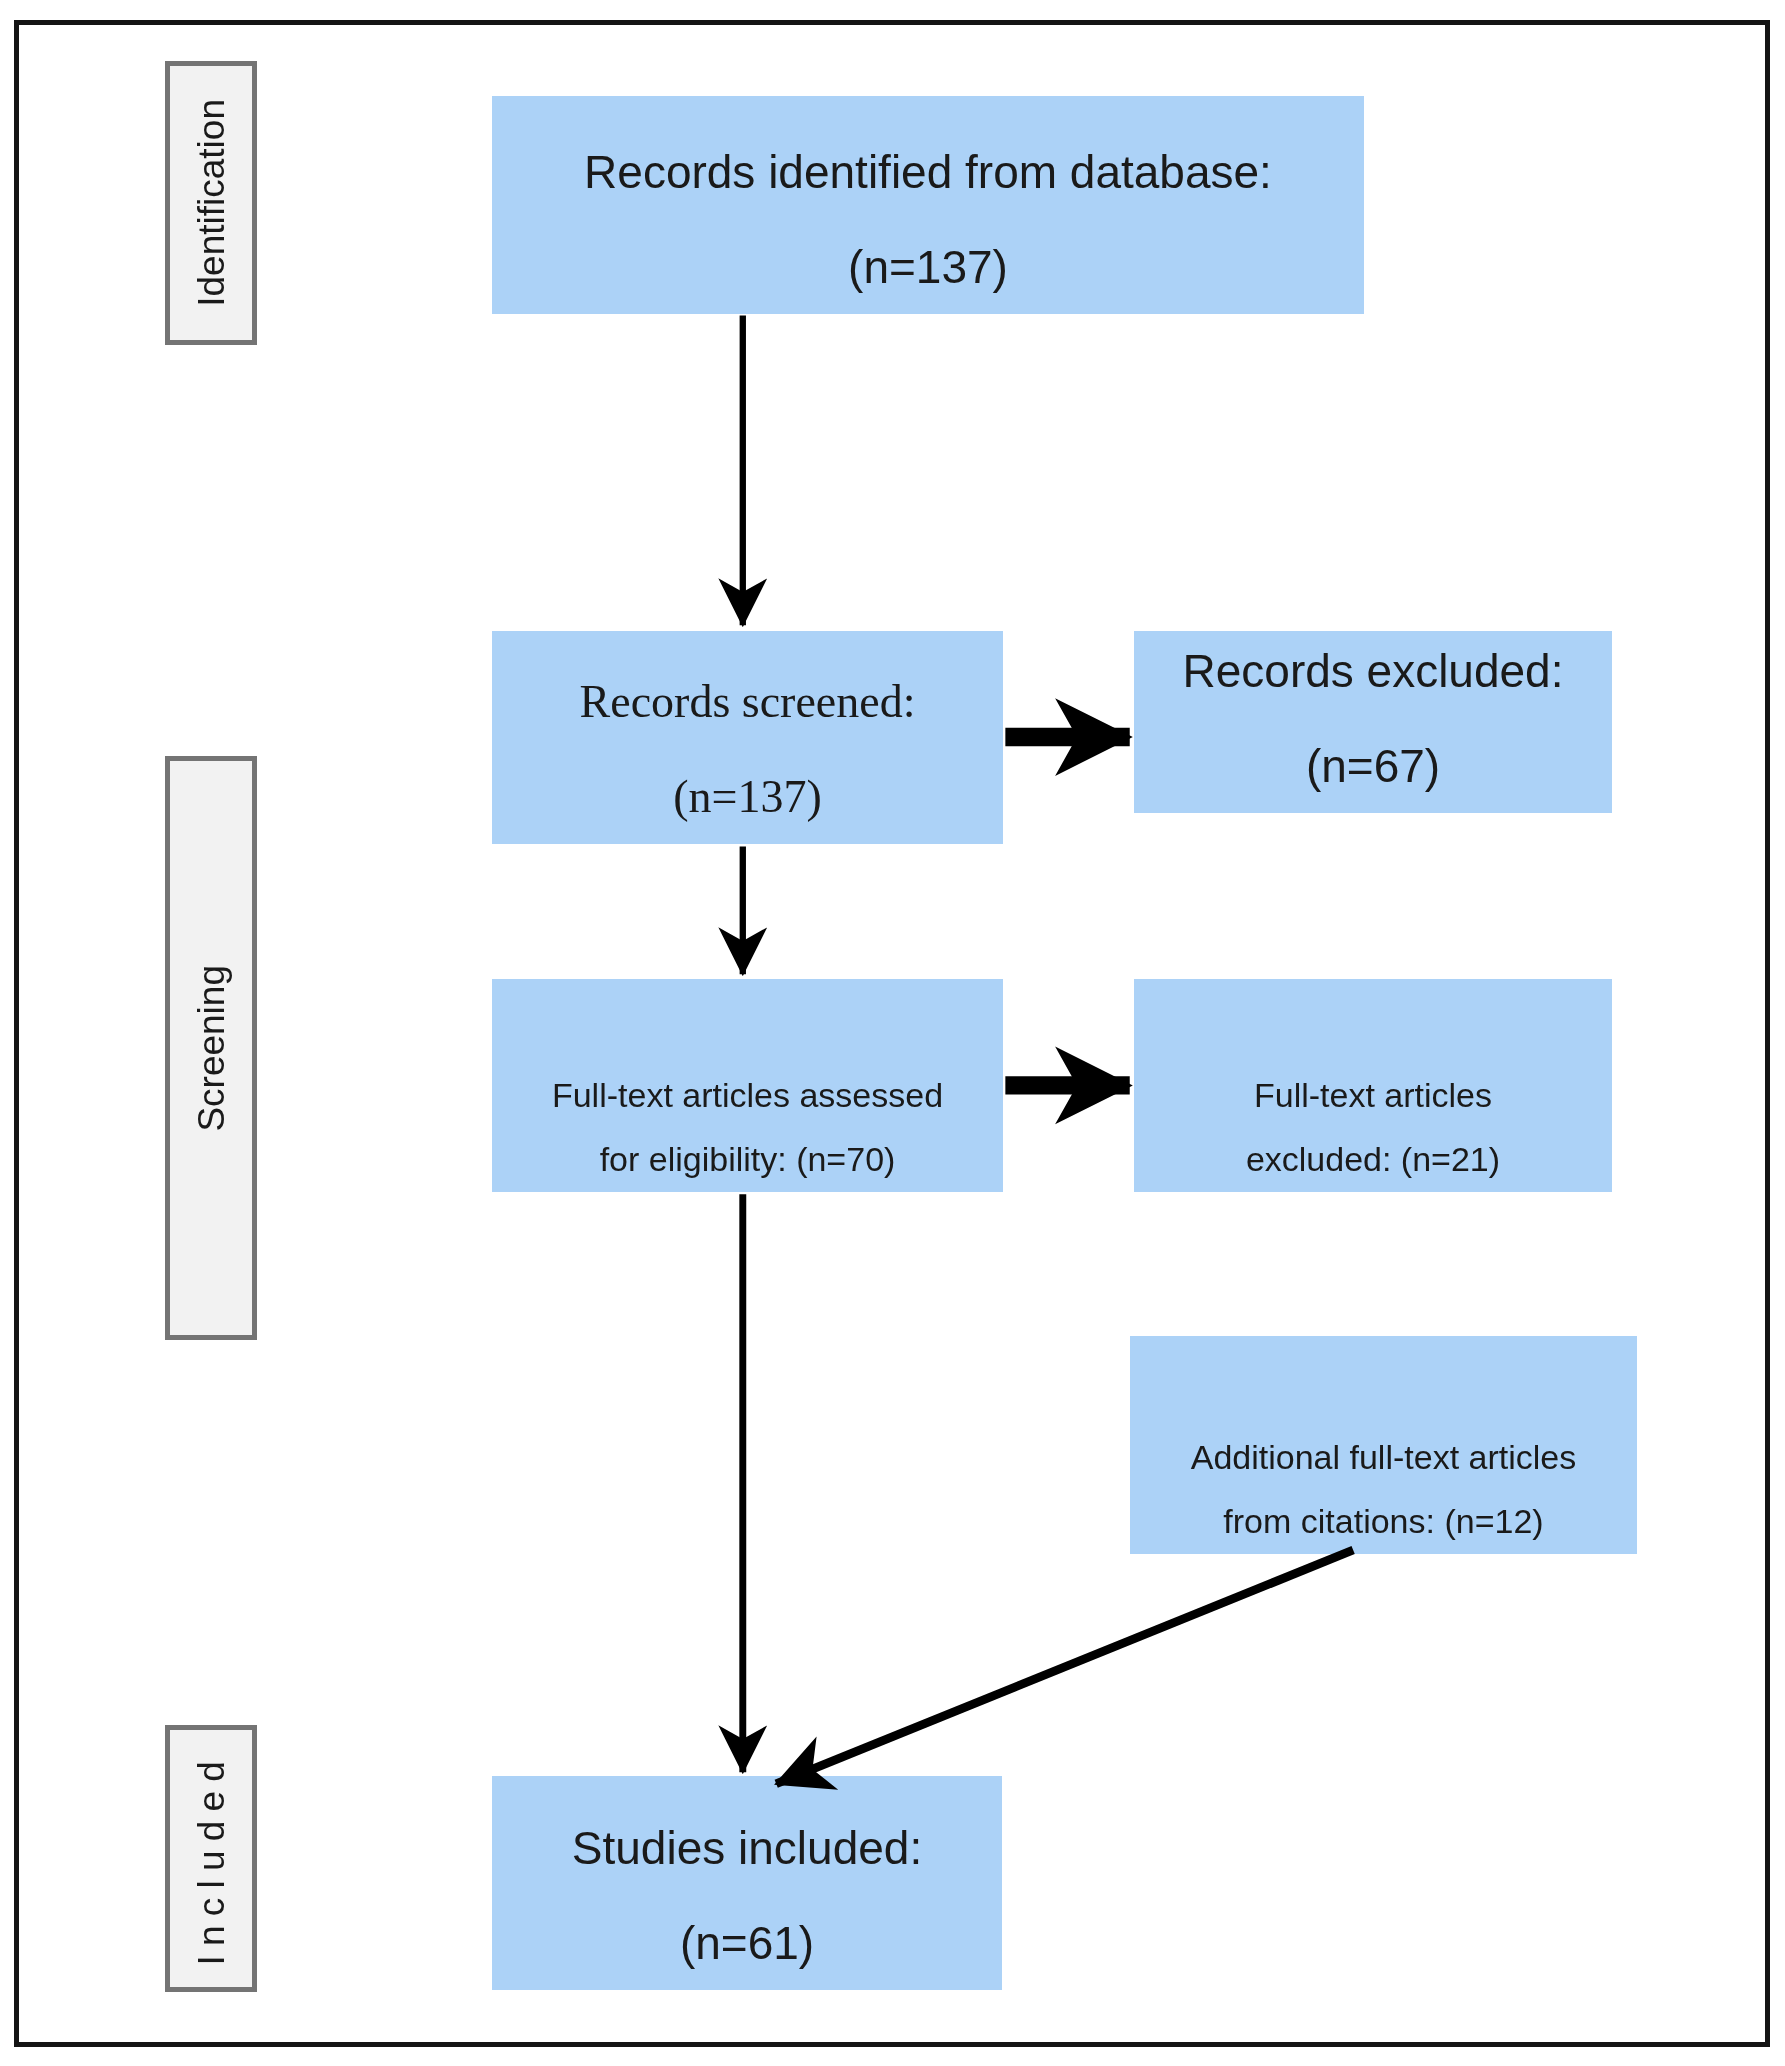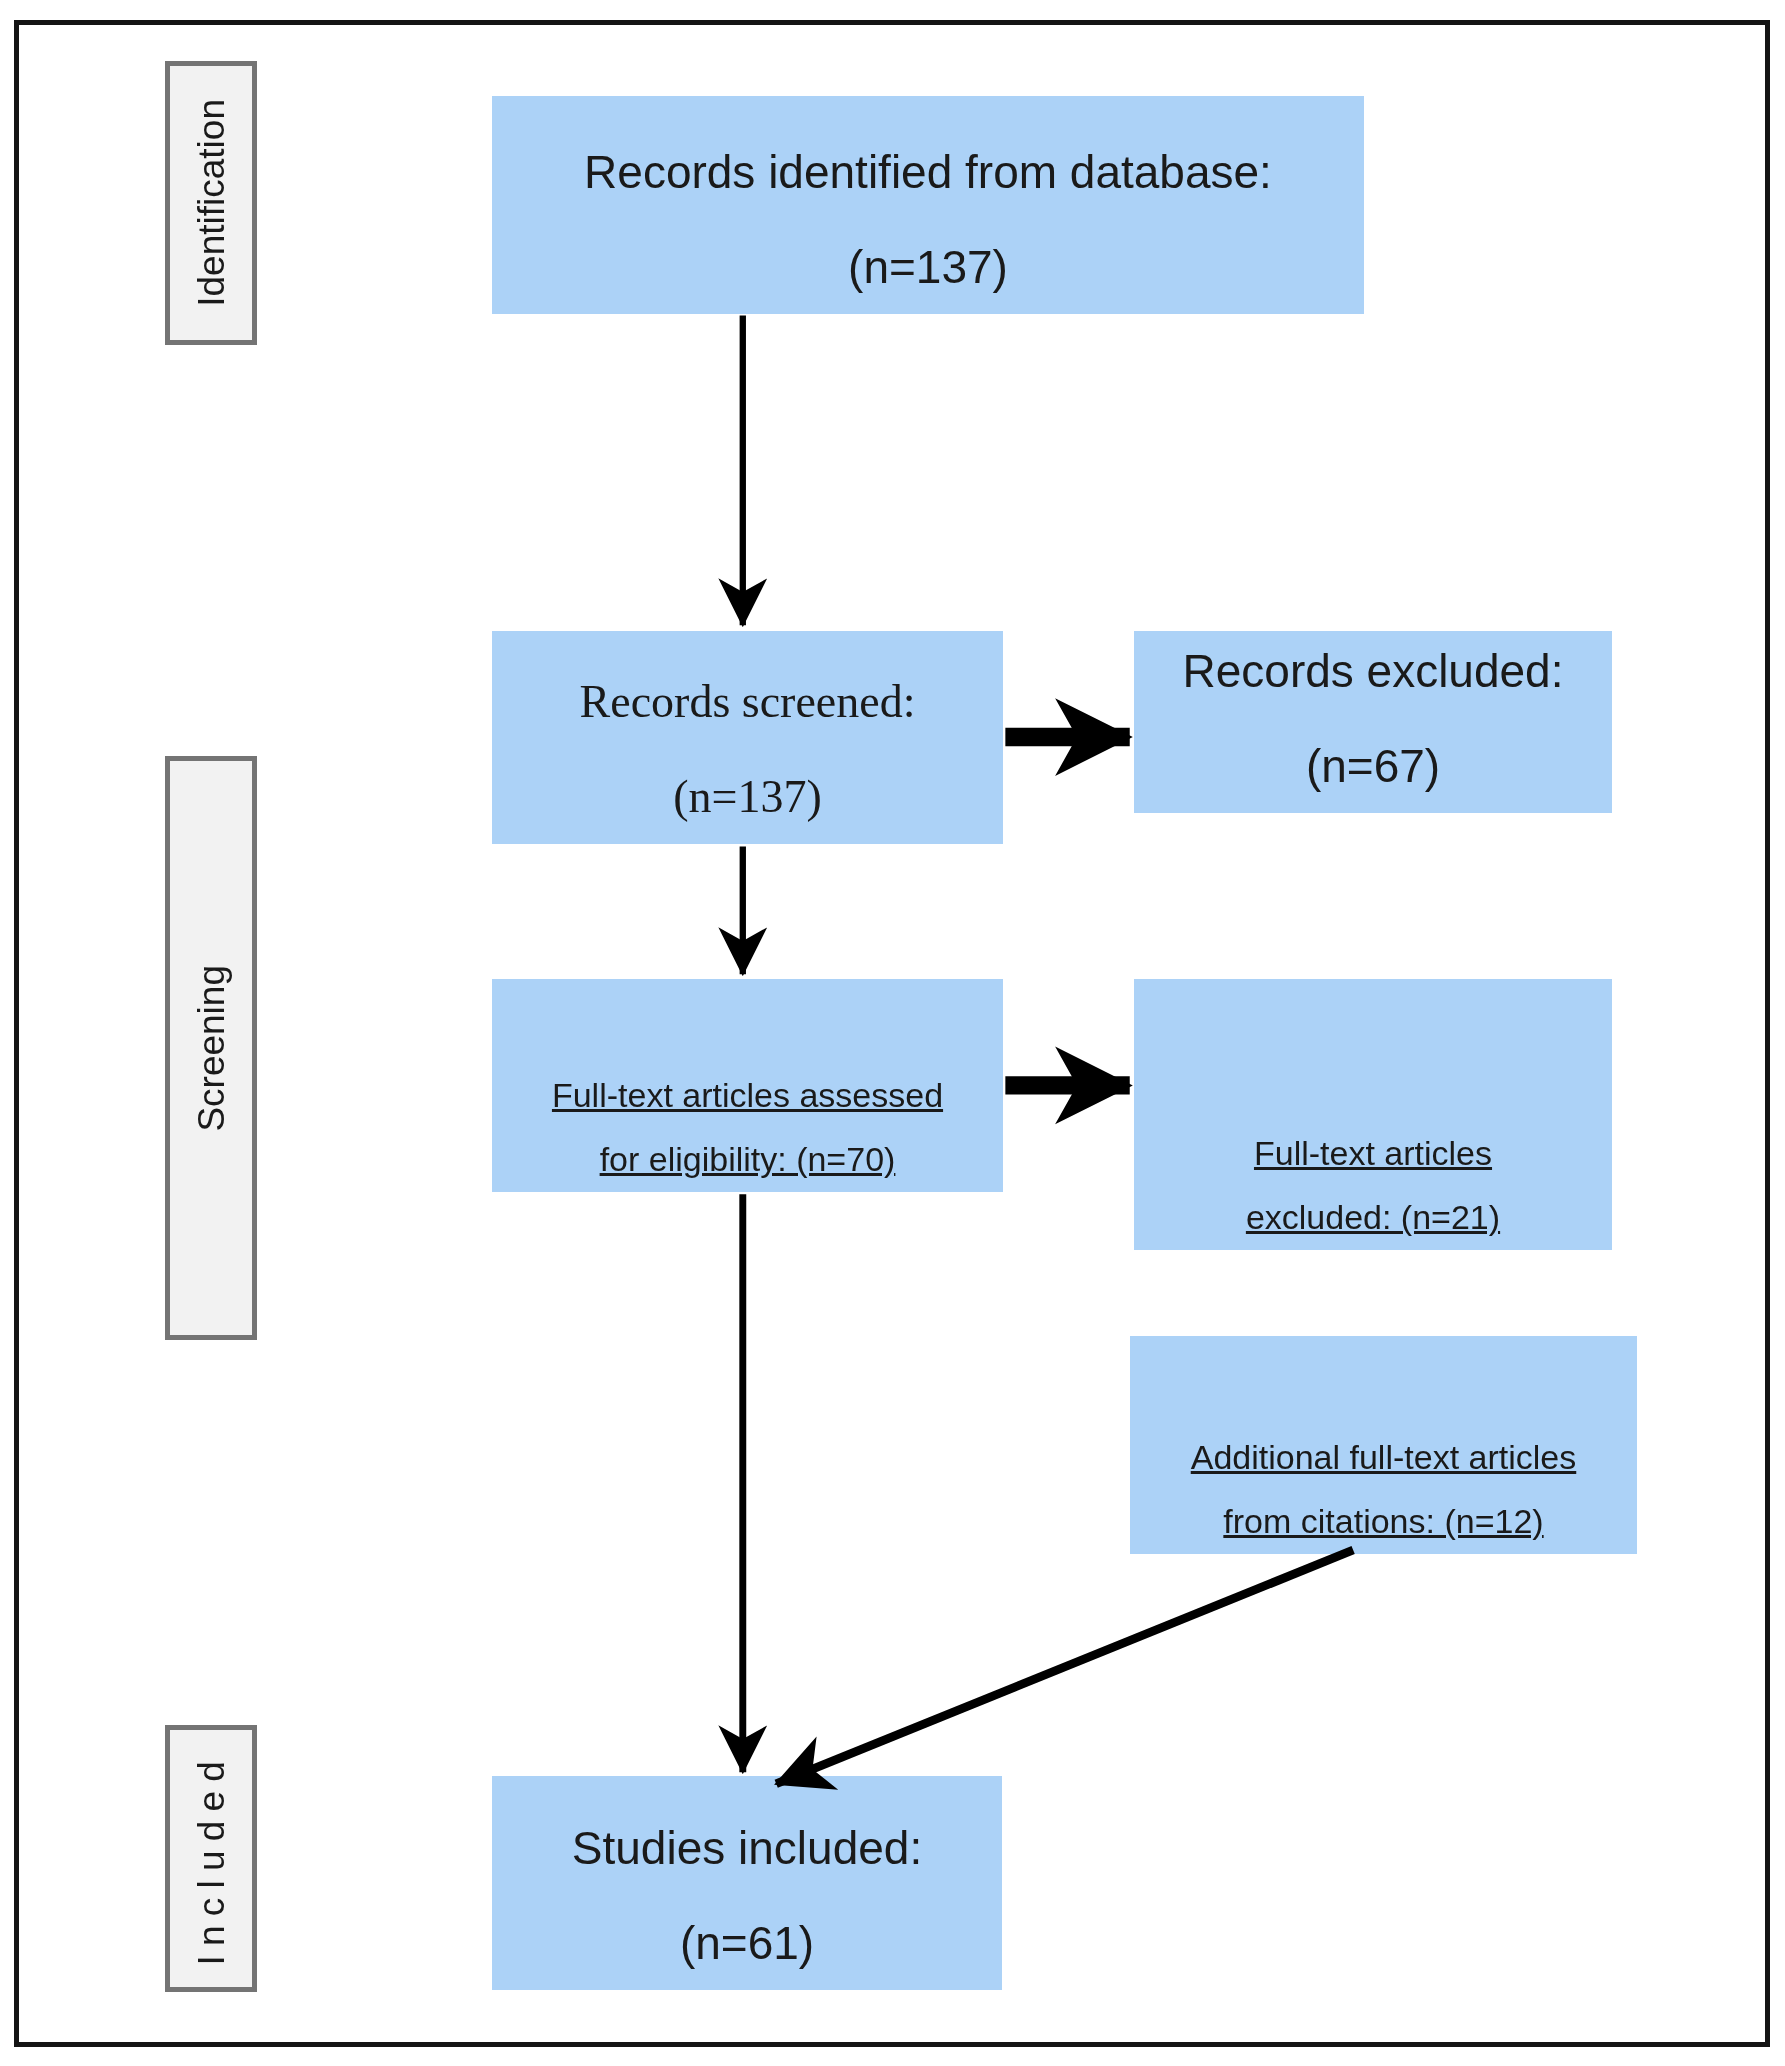--- a/index.html
+++ b/index.html
@@ -35,30 +35,30 @@
   .stage-label .spaced{letter-spacing:9.2px;}
   .flow-box{
     position:absolute;
     background:var(--box-fill,#ACD2F7);
     box-sizing:border-box;
     display:flex;flex-direction:column;justify-content:flex-end;align-items:center;
     text-align:center;
   }
   .flow-box .line{display:block;white-space:nowrap;}
   .flow-box.big .line{font-size:46px;line-height:2.05;}
-  .flow-box.small .line{font-size:34px;line-height:1.9;text-decoration:underline;}
+  .flow-box.small .line{font-size:34px;line-height:1.9;}
   #arrow-layer{position:absolute;left:0;top:0;width:1785px;height:2066px;pointer-events:none;}
   #pos-identification{left:165px;top:61px;width:92px;height:284px;}
   #pos-screening{left:165px;top:756px;width:92px;height:584px;}
   #pos-included{left:165px;top:1725px;width:92px;height:267px;}
   #pos-box-identified{left:492px;top:96px;width:872px;height:218px;}
   #pos-box-screened{left:492px;top:631px;width:511px;height:213px;font-family:Liberation Serif, serif;}
   #pos-box-records-excluded{left:1134px;top:631px;width:478px;height:182px;}
   #pos-box-fulltext-assessed{left:492px;top:979px;width:511px;height:213px;}
-  #pos-box-fulltext-excluded{left:1134px;top:979px;width:478px;height:271px;}
+  #pos-box-fulltext-excluded{left:1134px;top:979px;width:478px;height:213px;}
   #pos-box-additional{left:1130px;top:1336px;width:507px;height:218px;}
   #pos-box-studies-included{left:492px;top:1776px;width:510px;height:214px;}
 </style>
 </head>
 <body>
 
 <div id="canvas">
 
   <div class="outer-border"></div>
 

